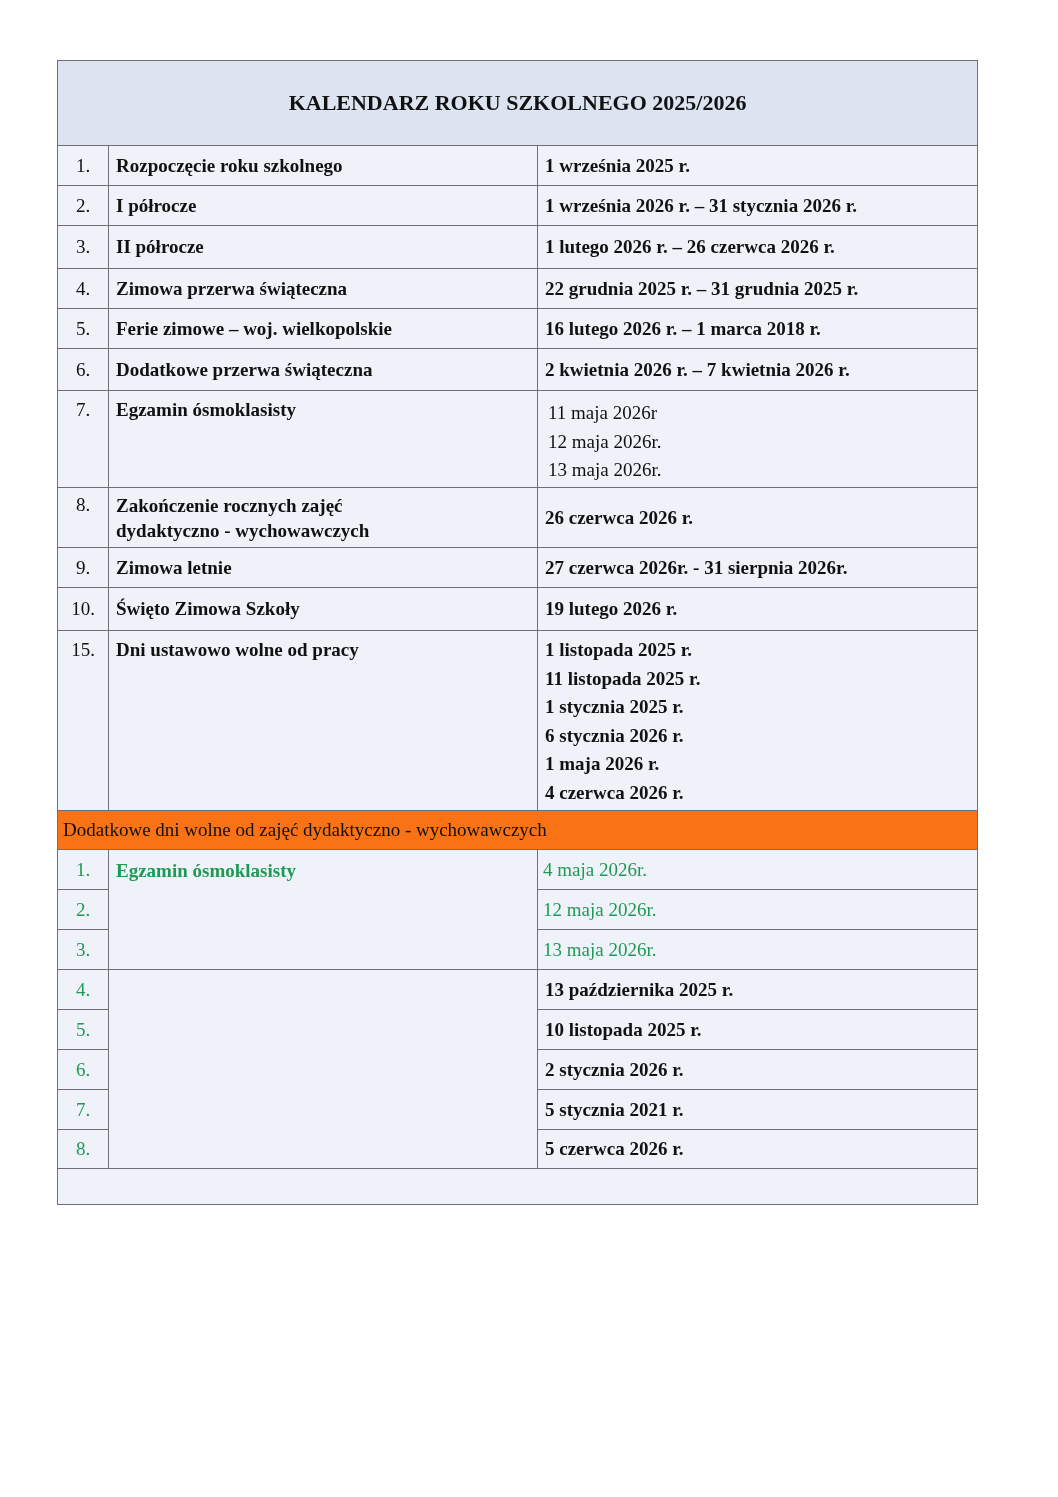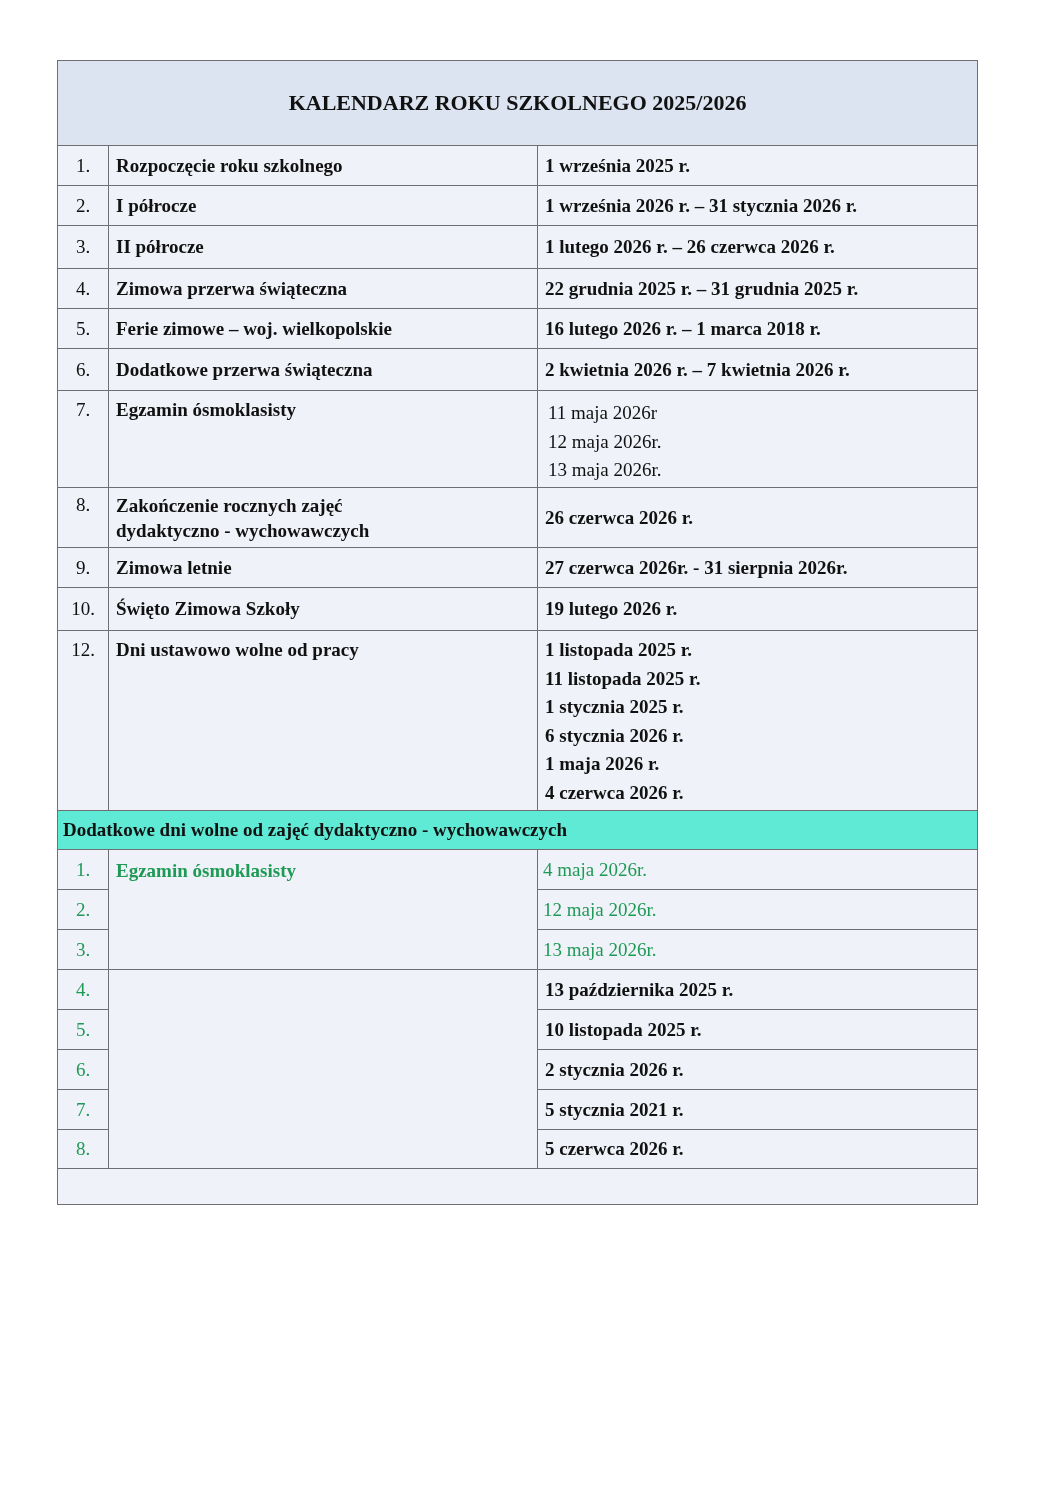--- a/index.html
+++ b/index.html
@@ -4,21 +4,21 @@
   <style>
     html, body { margin: 0; padding: 0; background: #ffffff; }
     body { width: 1058px; height: 1497px; position: relative; font-family: "Liberation Serif", "DejaVu Serif", serif; color: #111111; }
     .page { position: absolute; left: 57px; top: 60px; width: 920px; }
     table { border-collapse: collapse; width: 920px; table-layout: fixed; }
     td { border: 1.5px solid #6e6e73; background: #eff2f8; font-size: 19px; padding: 0 5px; vertical-align: middle; }
     td.num { text-align: center; font-weight: normal; padding: 0; }
     td.bold { font-weight: bold; padding-left: 7px; }
     td.top { vertical-align: top; padding-top: 8px; }
     .title-cell { background: #dbe4f0; text-align: center; font-weight: bold; font-size: 22px; height: 84px; }
-    .section-cell { background: #5eead4; font-weight: bold; height: 38px; }
+    .section-cell { background: #f97316; font-weight: normal; height: 38px; }
     .green { color: #1f9a55; }
     .line { display: block; line-height: 28.5px; }
     .empty-cell { height: 35px; }
   </style>
 </head>
 <body>
 
 <div class="page">
   <table>
     <colgroup>
@@ -82,21 +82,21 @@
         <td class="num">9.</td>
         <td class="bold">Zimowa letnie</td>
         <td class="bold">27 czerwca 2026r. - 31 sierpnia 2026r.</td>
       </tr>
       <tr style="height:43px">
         <td class="num">10.</td>
         <td class="bold">Święto Zimowa Szkoły</td>
         <td class="bold">19 lutego 2026 r.</td>
       </tr>
       <tr style="height:180px">
-        <td class="num top">12.</td>
+        <td class="num top">15.</td>
         <td class="bold top">Dni ustawowo wolne od pracy</td>
         <td class="bold top" style="padding-top:5px">
           <span class="line">1 listopada 2025 r.</span>
           <span class="line">11 listopada 2025 r.</span>
           <span class="line">1 stycznia 2025 r.</span>
           <span class="line">6 stycznia 2026 r.</span>
           <span class="line">1 maja 2026 r.</span>
           <span class="line">4 czerwca 2026 r.</span>
         </td>
       </tr>

